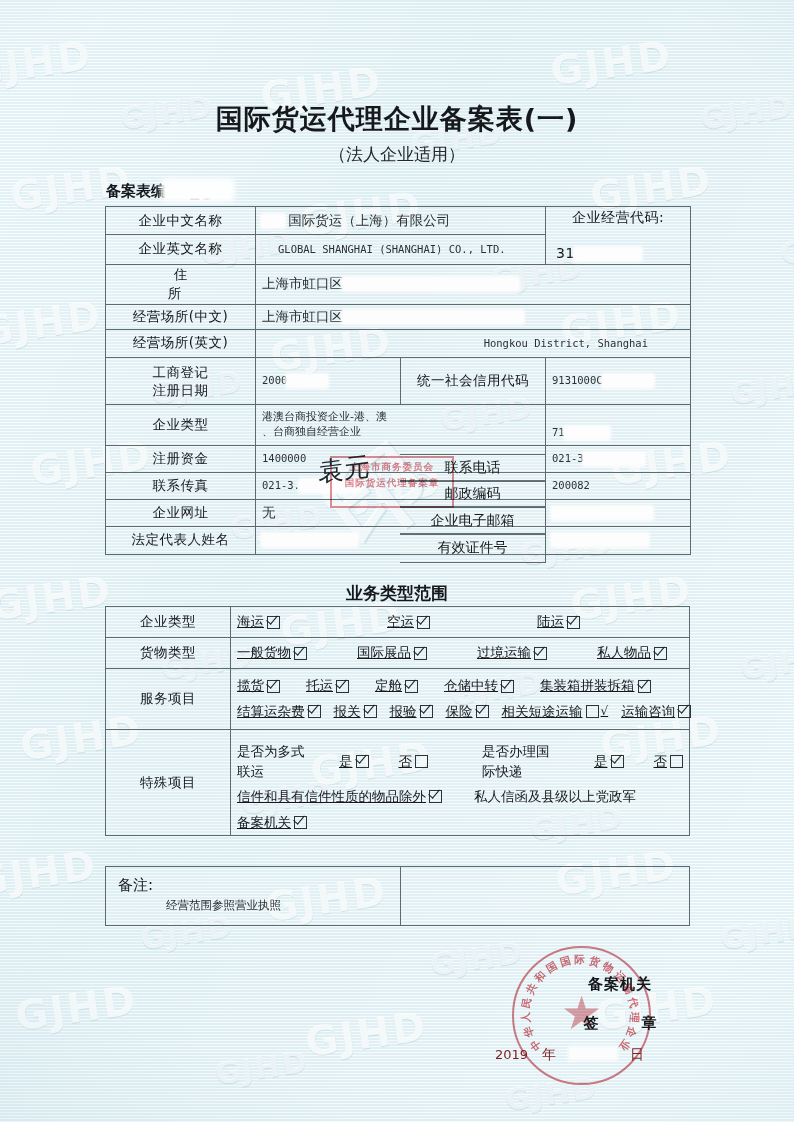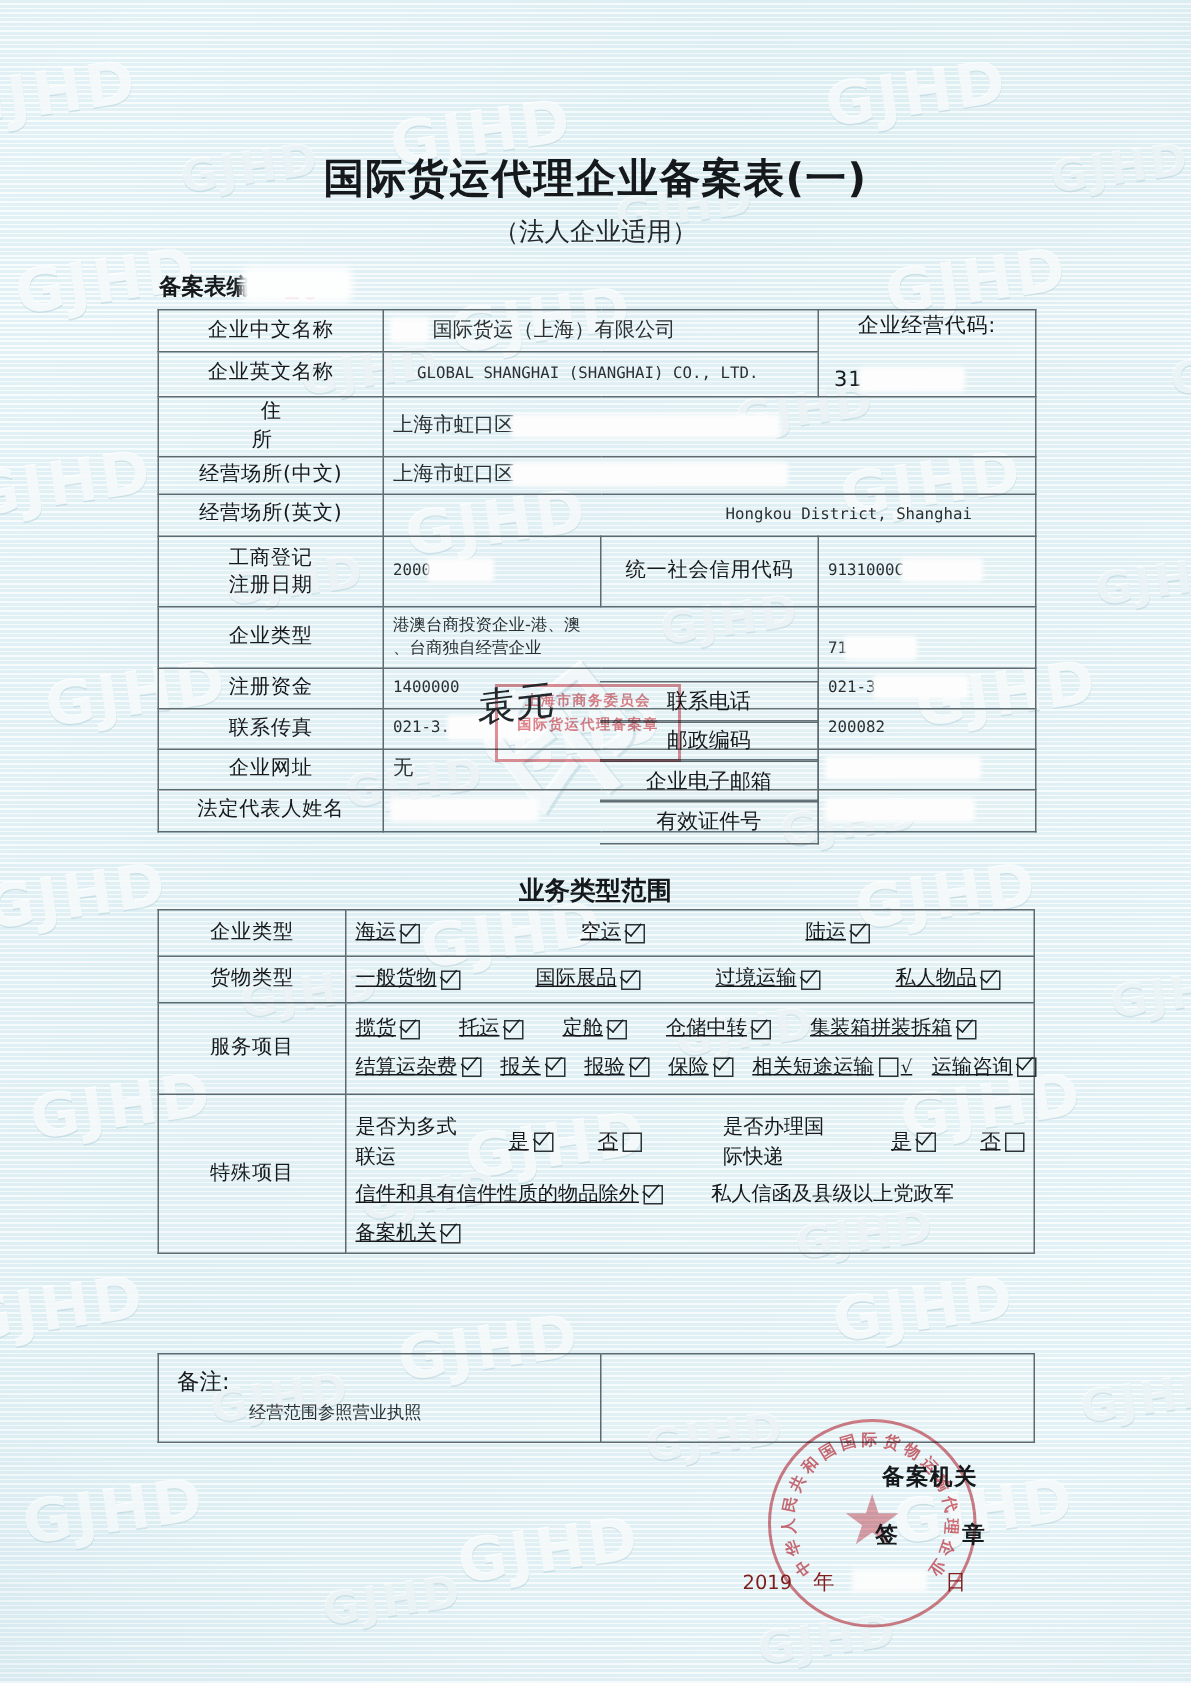--- a/index.html
+++ b/index.html
@@ -552,21 +552,21 @@
           <span class="ckitem">
                 <span>备案机关</span>
                 <span class="box chk"></span>
               </span>
         </div>
       </td>
     </tr>
   </tbody>
     </table>
 
-  <table class="form" id="t3" style="left:105px;top:866px;width:585px;margin-top:36px;">
+  <table class="form" id="t3" style="left:105px;top:866px;width:585px;">
     <colgroup>
         <col style="width:295px">
         <col>
       </colgroup>
     <tbody>
         <tr>
       <td style="height:58px;position:relative">
         <span id="remarklbl">备注:</span>
         <span id="remarkval">经营范围参照营业执照</span>
       </td>

